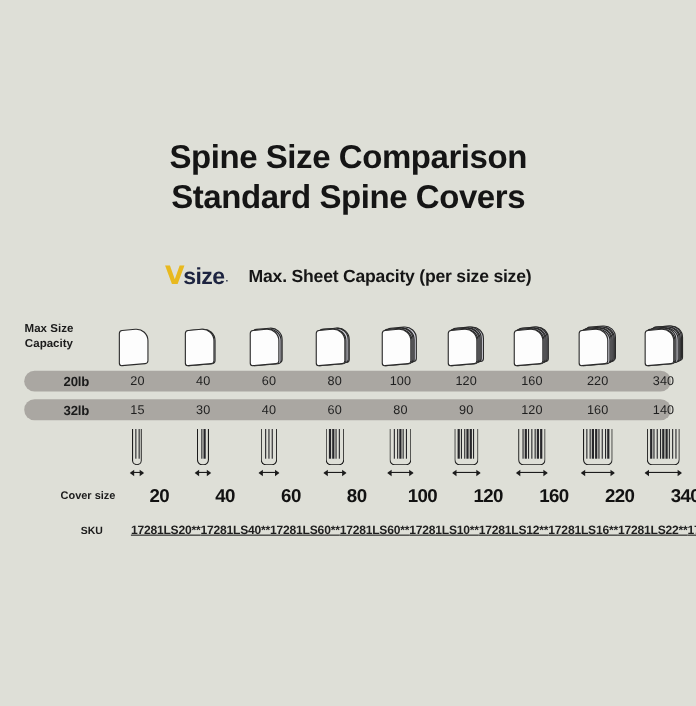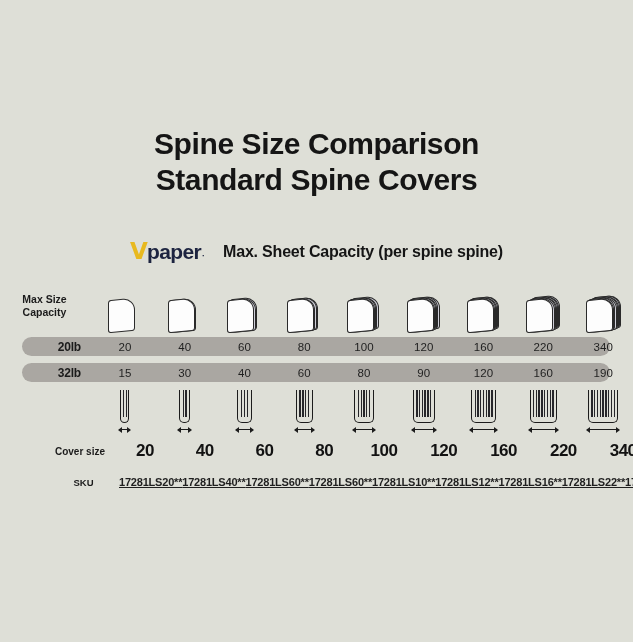--- a/index.html
+++ b/index.html
@@ -268,24 +268,24 @@
 <body>
 
 <div id="title-block">
   <div class="title-line">Spine Size Comparison</div>
   <div class="title-line">Standard Spine Covers</div>
 </div>
 
 <div id="legend-row">
   <div id="brand-logo">
     <span class="logo-v">V</span>
-      <span class="logo-word">paper</span>
+      <span class="logo-word">size</span>
       <span class="logo-mark">·</span>
   </div>
-  <div id="subtitle">Max. Sheet Capacity (per spine spine)</div>
+  <div id="subtitle">Max. Sheet Capacity (per size size)</div>
 </div>
 
 <div id="table-area">
 
   <div class="row" id="row-stacks">
     <div class="row-label">
       <div>Max Size</div>
       <div>Capacity</div>
     </div>
     <div class="cells" id="stack-cells">
@@ -444,21 +444,21 @@
         <div class="cell">
           <span class="pill-val">90</span>
         </div>
         <div class="cell">
           <span class="pill-val">120</span>
         </div>
         <div class="cell">
           <span class="pill-val">160</span>
         </div>
         <div class="cell">
-          <span class="pill-val">190</span>
+          <span class="pill-val">140</span>
         </div>
       </div>
   </div>
 
   <div class="row" id="row-spines">
     <div class="row-label"></div>
     <div class="cells" id="spine-cells">
         <div class="cell">
           <div class="spine-wrap">
             <div class="spine" style="width: 9px;">

